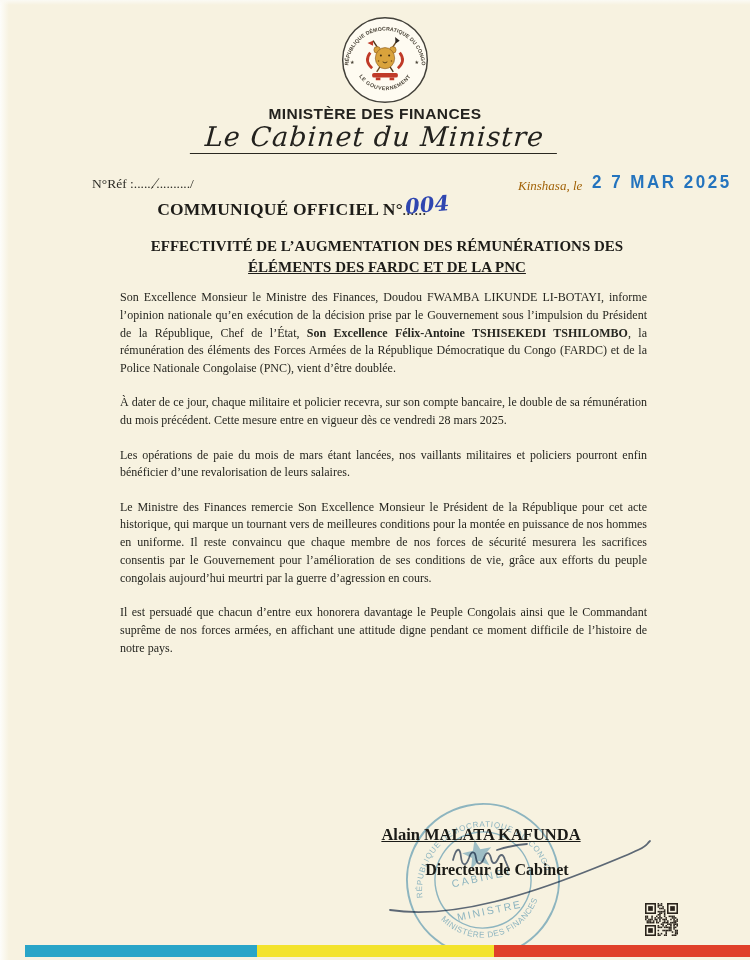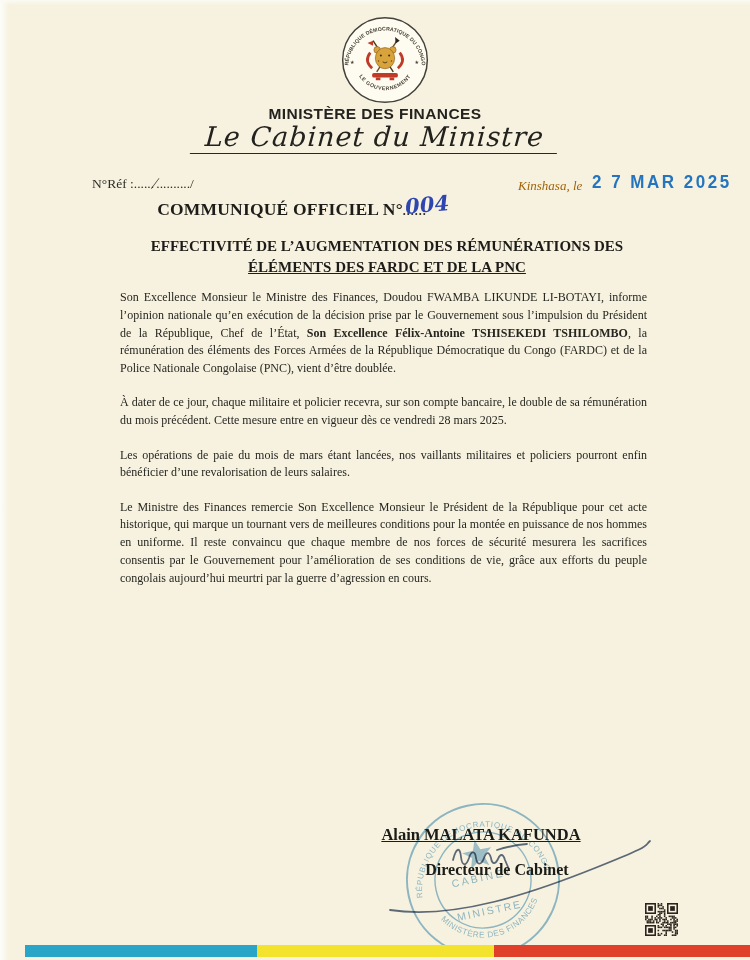--- a/index.html
+++ b/index.html
@@ -123,20 +123,21 @@
   <div class="subject">
     <div class="l1">EFFECTIVITÉ DE L’AUGMENTATION DES RÉMUNÉRATIONS DES</div>
     <div class="l2">ÉLÉMENTS DES FARDC ET DE LA PNC</div>
   </div>
 
   <div class="body">
     <p><span>Son Excellence Monsieur le Ministre des Finances, Doudou FWAMBA LIKUNDE LI-BOTAYI, informe l’opinion nationale qu’en exécution de la décision prise par le Gouvernement sous l’impulsion du Président de la République, Chef de l’État, </span><b>Son Excellence Félix-Antoine TSHISEKEDI TSHILOMBO</b><span>, la rémunération des éléments des Forces Armées de la République Démocratique du Congo (FARDC) et de la Police Nationale Congolaise (PNC), vient d’être doublée.</span></p>
     <p>À dater de ce jour, chaque militaire et policier recevra, sur son compte bancaire, le double de sa rémunération du mois précédent. Cette mesure entre en vigueur dès ce vendredi 28 mars 2025.</p>
     <p>Les opérations de paie du mois de mars étant lancées, nos vaillants militaires et policiers pourront enfin bénéficier d’une revalorisation de leurs salaires.</p>
     <p>Le Ministre des Finances remercie Son Excellence Monsieur le Président de la République pour cet acte historique, qui marque un tournant vers de meilleures conditions pour la montée en puissance de nos hommes en uniforme. Il reste convaincu que chaque membre de nos forces de sécurité mesurera les sacrifices consentis par le Gouvernement pour l’amélioration de ses conditions de vie, grâce aux efforts du peuple congolais aujourd’hui meurtri par la guerre d’agression en cours.</p>
+    <p>Il est persuadé que chacun d’entre eux honorera davantage le Peuple Congolais ainsi que le Commandant suprême de nos forces armées, en affichant une attitude digne pendant ce moment difficile de l’histoire de notre pays.</p>
   </div>
 
   <svg class="stamp" viewBox="0 0 170 170">
     <g transform="rotate(-12 85 85)" fill="none">
       <circle cx="85" cy="85" r="76" stroke="#4f97c4" stroke-width="2"></circle>
       <circle cx="85" cy="85" r="48" stroke="#4f97c4" stroke-width="1.4"></circle>
       <defs>
         <path id="stampArcTop" d="M 22,95 A 63,63 0 1 1 148,95"></path>
         <path id="stampArcBottom" d="M 30,103 A 58,58 0 0 0 140,103"></path>
       </defs>

